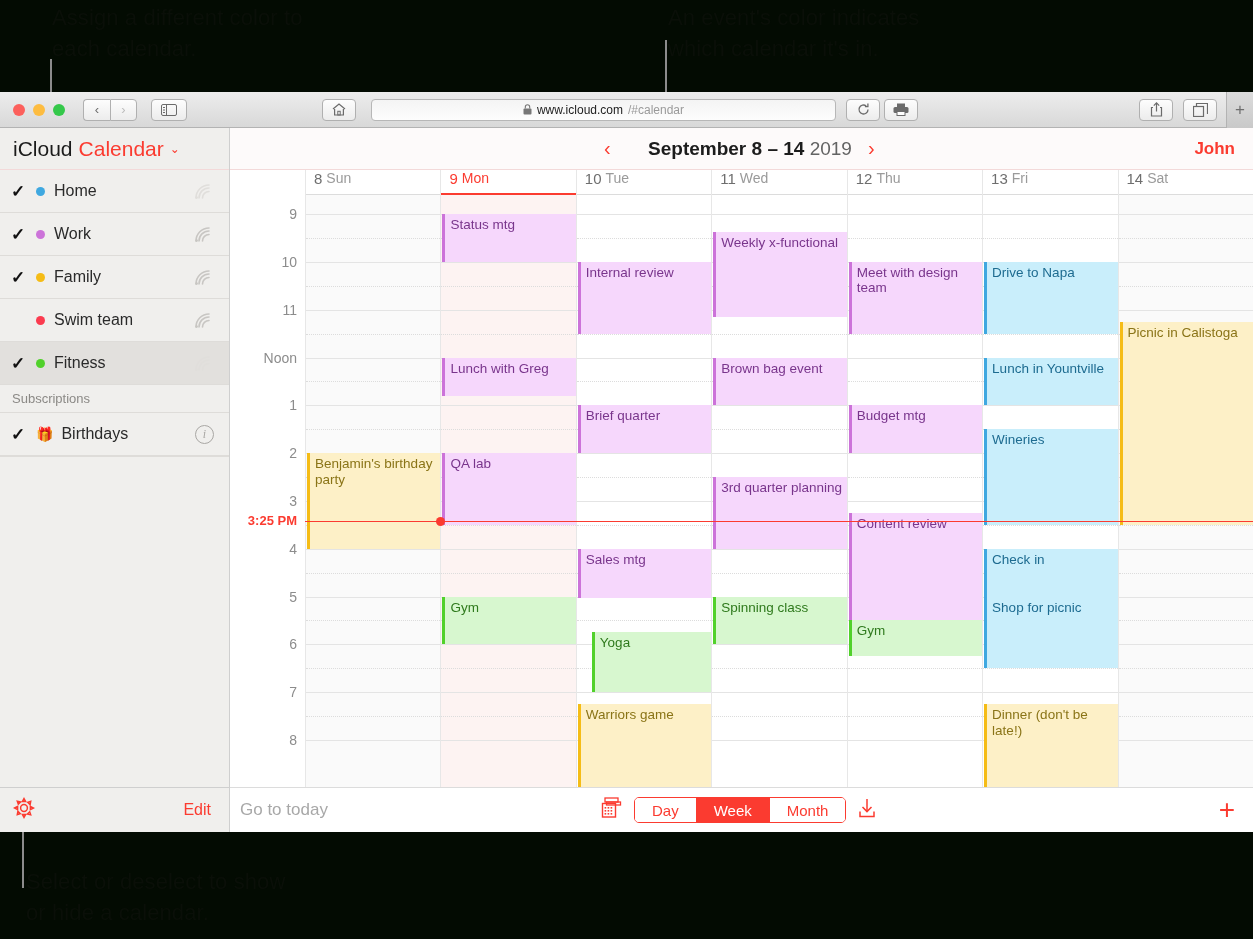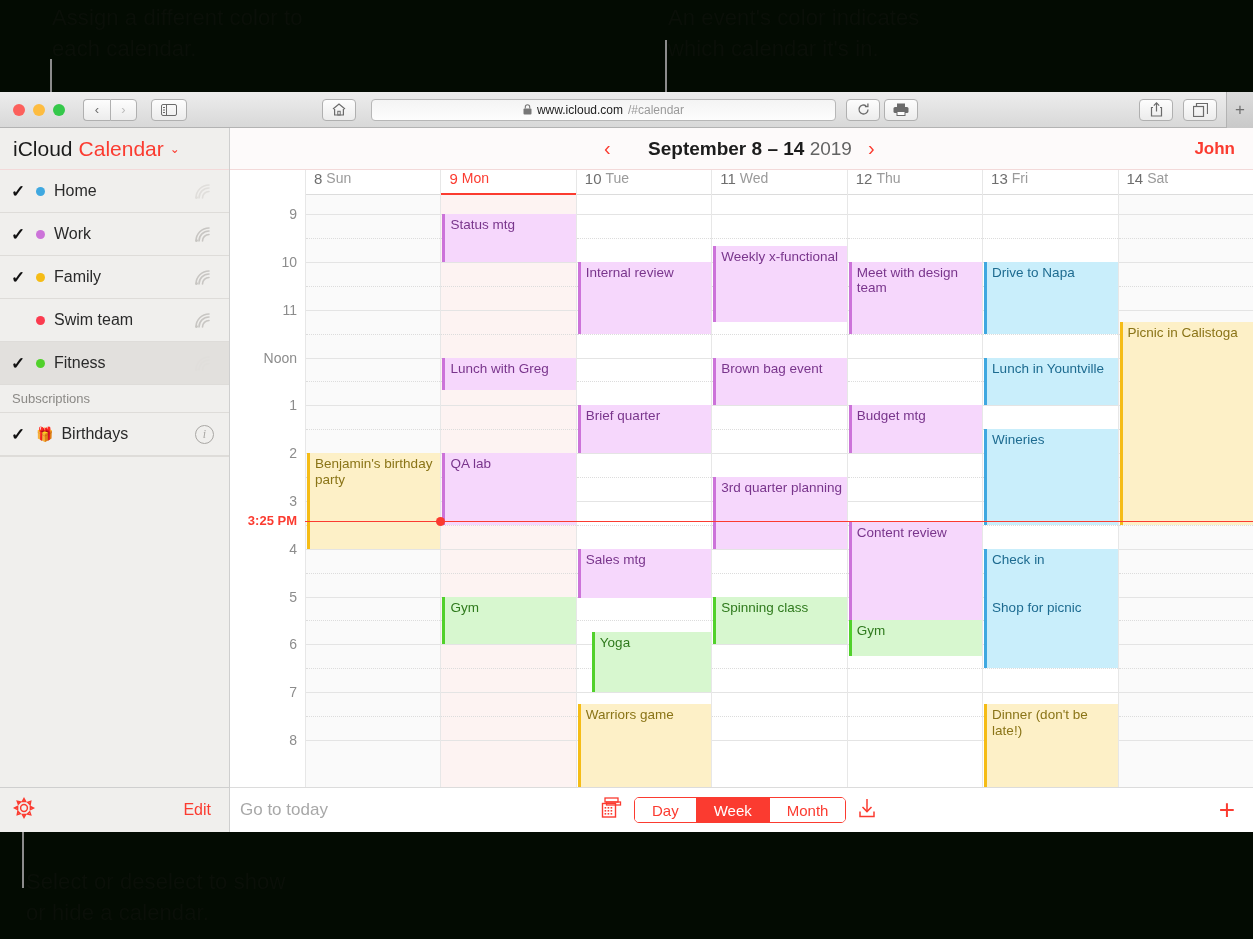--- a/index.html
+++ b/index.html
@@ -623,21 +623,21 @@
               <div class="hline" style="top: 353.756px;"></div>
               <div class="hline half" style="top: 377.659px;"></div>
               <div class="hline" style="top: 401.561px;"></div>
               <div class="hline half" style="top: 425.463px;"></div>
               <div class="hline" style="top: 449.366px;"></div>
               <div class="hline half" style="top: 473.268px;"></div>
               <div class="hline" style="top: 497.171px;"></div>
               <div class="hline half" style="top: 521.073px;"></div>
               <div class="hline" style="top: 544.976px;"></div>
               <div class="event" style="top: 19.122px; height: 47.8049px; background: rgb(246, 215, 252); color: rgb(121, 53, 140); border-left-color: rgb(204, 115, 217);">Status mtg</div>
-              <div class="event" style="top: 162.537px; height: 32px; background: rgb(246, 215, 252); color: rgb(121, 53, 140); border-left-color: rgb(204, 115, 217);">Lunch with Greg</div>
+              <div class="event" style="top: 162.537px; height: 38px; background: rgb(246, 215, 252); color: rgb(121, 53, 140); border-left-color: rgb(204, 115, 217);">Lunch with Greg</div>
               <div class="event" style="top: 258.146px; height: 71.7073px; background: rgb(246, 215, 252); color: rgb(121, 53, 140); border-left-color: rgb(204, 115, 217);">QA lab</div>
               <div class="event" style="top: 401.561px; height: 47.8049px; background: rgb(215, 247, 207); color: rgb(47, 122, 29); border-left-color: rgb(81, 209, 43);">Gym</div>
             </div>
             <div class="day-col">
               <div class="hline" style="top: 19.122px;"></div>
               <div class="hline half" style="top: 43.0244px;"></div>
               <div class="hline" style="top: 66.9268px;"></div>
               <div class="hline half" style="top: 90.8293px;"></div>
               <div class="hline" style="top: 114.732px;"></div>
               <div class="hline half" style="top: 138.634px;"></div>
@@ -681,21 +681,21 @@
               <div class="hline half" style="top: 329.854px;"></div>
               <div class="hline" style="top: 353.756px;"></div>
               <div class="hline half" style="top: 377.659px;"></div>
               <div class="hline" style="top: 401.561px;"></div>
               <div class="hline half" style="top: 425.463px;"></div>
               <div class="hline" style="top: 449.366px;"></div>
               <div class="hline half" style="top: 473.268px;"></div>
               <div class="hline" style="top: 497.171px;"></div>
               <div class="hline half" style="top: 521.073px;"></div>
               <div class="hline" style="top: 544.976px;"></div>
-              <div class="event" style="top: 51px; height: 76px; background: rgb(246, 215, 252); color: rgb(121, 53, 140); border-left-color: rgb(204, 115, 217);">Weekly x-functional</div>
+              <div class="event" style="top: 37px; height: 85px; background: rgb(246, 215, 252); color: rgb(121, 53, 140); border-left-color: rgb(204, 115, 217);">Weekly x-functional</div>
               <div class="event" style="top: 162.537px; height: 47.8049px; background: rgb(246, 215, 252); color: rgb(121, 53, 140); border-left-color: rgb(204, 115, 217);">Brown bag event</div>
               <div class="event" style="top: 282.049px; height: 71.7073px; background: rgb(246, 215, 252); color: rgb(121, 53, 140); border-left-color: rgb(204, 115, 217);">3rd quarter planning</div>
               <div class="event" style="top: 401.561px; height: 47.8049px; background: rgb(215, 247, 207); color: rgb(47, 122, 29); border-left-color: rgb(81, 209, 43);">Spinning class</div>
             </div>
             <div class="day-col">
               <div class="hline" style="top: 19.122px;"></div>
               <div class="hline half" style="top: 43.0244px;"></div>
               <div class="hline" style="top: 66.9268px;"></div>
               <div class="hline half" style="top: 90.8293px;"></div>
               <div class="hline" style="top: 114.732px;"></div>
@@ -712,21 +712,21 @@
               <div class="hline half" style="top: 377.659px;"></div>
               <div class="hline" style="top: 401.561px;"></div>
               <div class="hline half" style="top: 425.463px;"></div>
               <div class="hline" style="top: 449.366px;"></div>
               <div class="hline half" style="top: 473.268px;"></div>
               <div class="hline" style="top: 497.171px;"></div>
               <div class="hline half" style="top: 521.073px;"></div>
               <div class="hline" style="top: 544.976px;"></div>
               <div class="event" style="top: 66.9268px; height: 71.7073px; background: rgb(246, 215, 252); color: rgb(121, 53, 140); border-left-color: rgb(204, 115, 217);">Meet with design team</div>
               <div class="event" style="top: 210.341px; height: 47.8049px; background: rgb(246, 215, 252); color: rgb(121, 53, 140); border-left-color: rgb(204, 115, 217);">Budget mtg</div>
-              <div class="event" style="top: 327px; height: 107.561px; background: rgb(246, 215, 252); color: rgb(121, 53, 140); border-left-color: rgb(204, 115, 217);">Content review</div>
+              <div class="event" style="top: 318px; height: 107.561px; background: rgb(246, 215, 252); color: rgb(121, 53, 140); border-left-color: rgb(204, 115, 217);">Content review</div>
               <div class="event" style="top: 425.463px; height: 35.8537px; background: rgb(215, 247, 207); color: rgb(47, 122, 29); border-left-color: rgb(81, 209, 43);">Gym</div>
             </div>
             <div class="day-col">
               <div class="hline" style="top: 19.122px;"></div>
               <div class="hline half" style="top: 43.0244px;"></div>
               <div class="hline" style="top: 66.9268px;"></div>
               <div class="hline half" style="top: 90.8293px;"></div>
               <div class="hline" style="top: 114.732px;"></div>
               <div class="hline half" style="top: 138.634px;"></div>
               <div class="hline" style="top: 162.537px;"></div>

